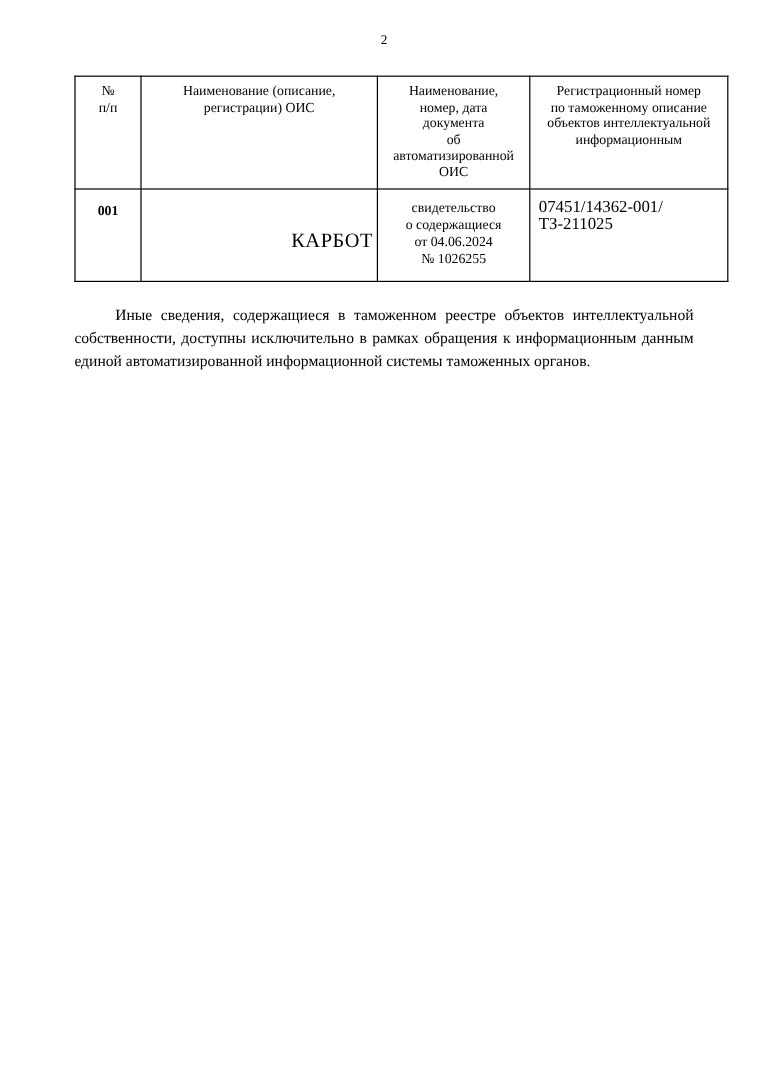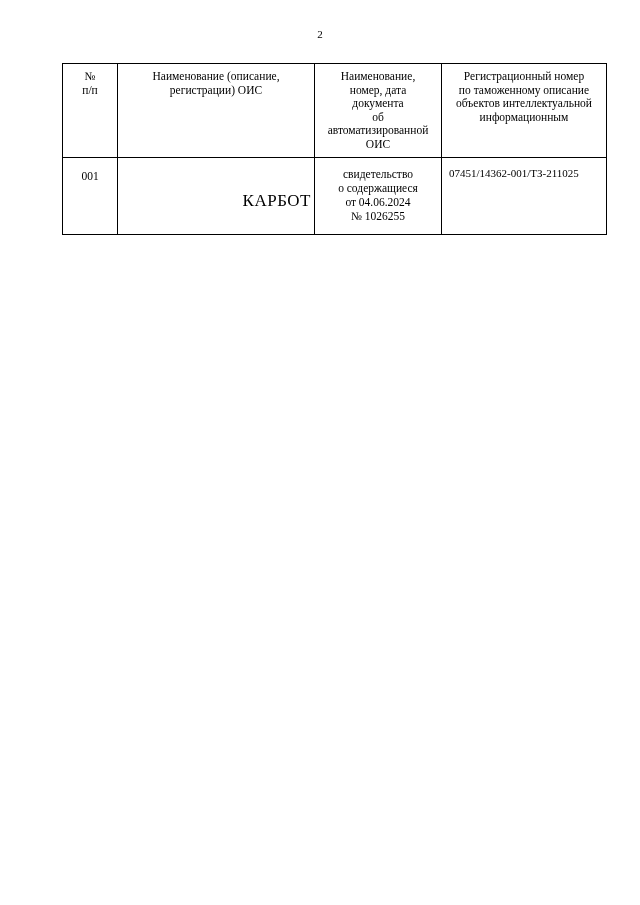--- a/index.html
+++ b/index.html
@@ -57,38 +57,39 @@
     padding-top: 6px;
     padding-bottom: 6px;
   }
   .row-data td {
     height: 58px;
     vertical-align: top;
   }
   .row-data .cell-num {
     padding-top: 12px;
     font-size: 11.5px;
+    font-weight: bold;
   }
   .row-data .cell-name {
     vertical-align: middle;
     font-size: 17px;
     letter-spacing: 0.5px;
     padding-top: 14px;
     text-align: right;
   }
   .row-data .cell-doc {
     padding-top: 9px;
     font-size: 11.5px;
     line-height: 14px;
   }
   .row-data .cell-reg {
     text-align: left;
     padding-top: 9px;
     padding-left: 7px;
-    font-size: 11px;
+    font-size: 14px;
   }
   .body-paragraph {
     position: absolute;
     top: 240px;
     left: 62px;
     width: 516px;
     font-size: 13px;
     line-height: 19px;
     text-align: justify;
     text-indent: 34px;
@@ -139,14 +140,15 @@
           <span class="hdr-line">свидетельство</span>
           <span class="hdr-line">о содержащиеся</span>
           <span class="hdr-line">от 04.06.2024</span>
           <span class="hdr-line">№ 1026255</span>
         </td>
         <td class="cell-reg">07451/14362-001/ТЗ-211025</td>
       </tr>
     </tbody>
   </table>
 
+  <p class="body-paragraph">Иные сведения, содержащиеся в таможенном реестре объектов интеллектуальной собственности, доступны исключительно в рамках обращения к информационным данным единой автоматизированной информационной системы таможенных органов.</p>
 
 </div>
 
 </body></html>

